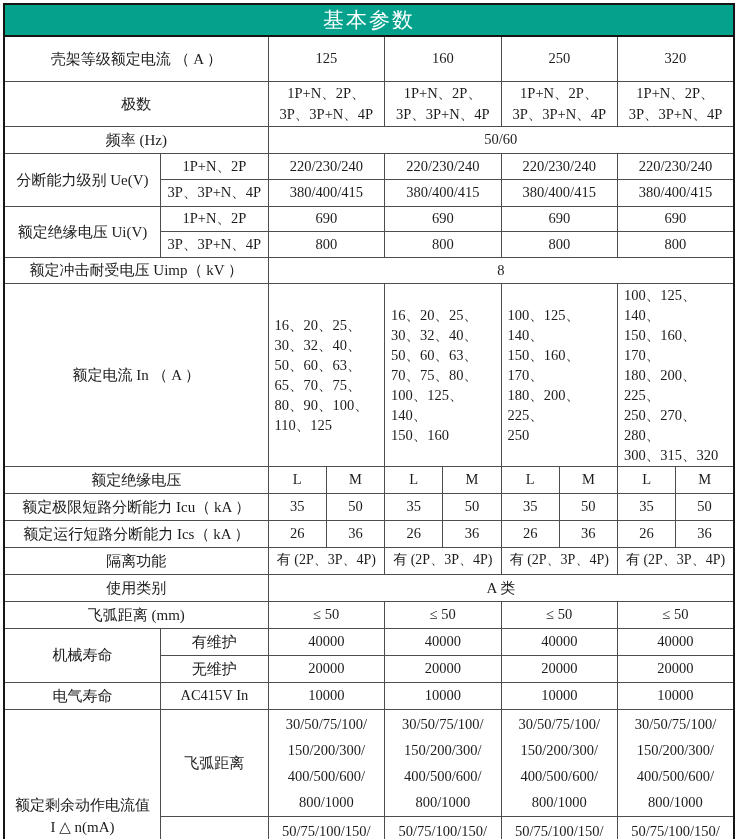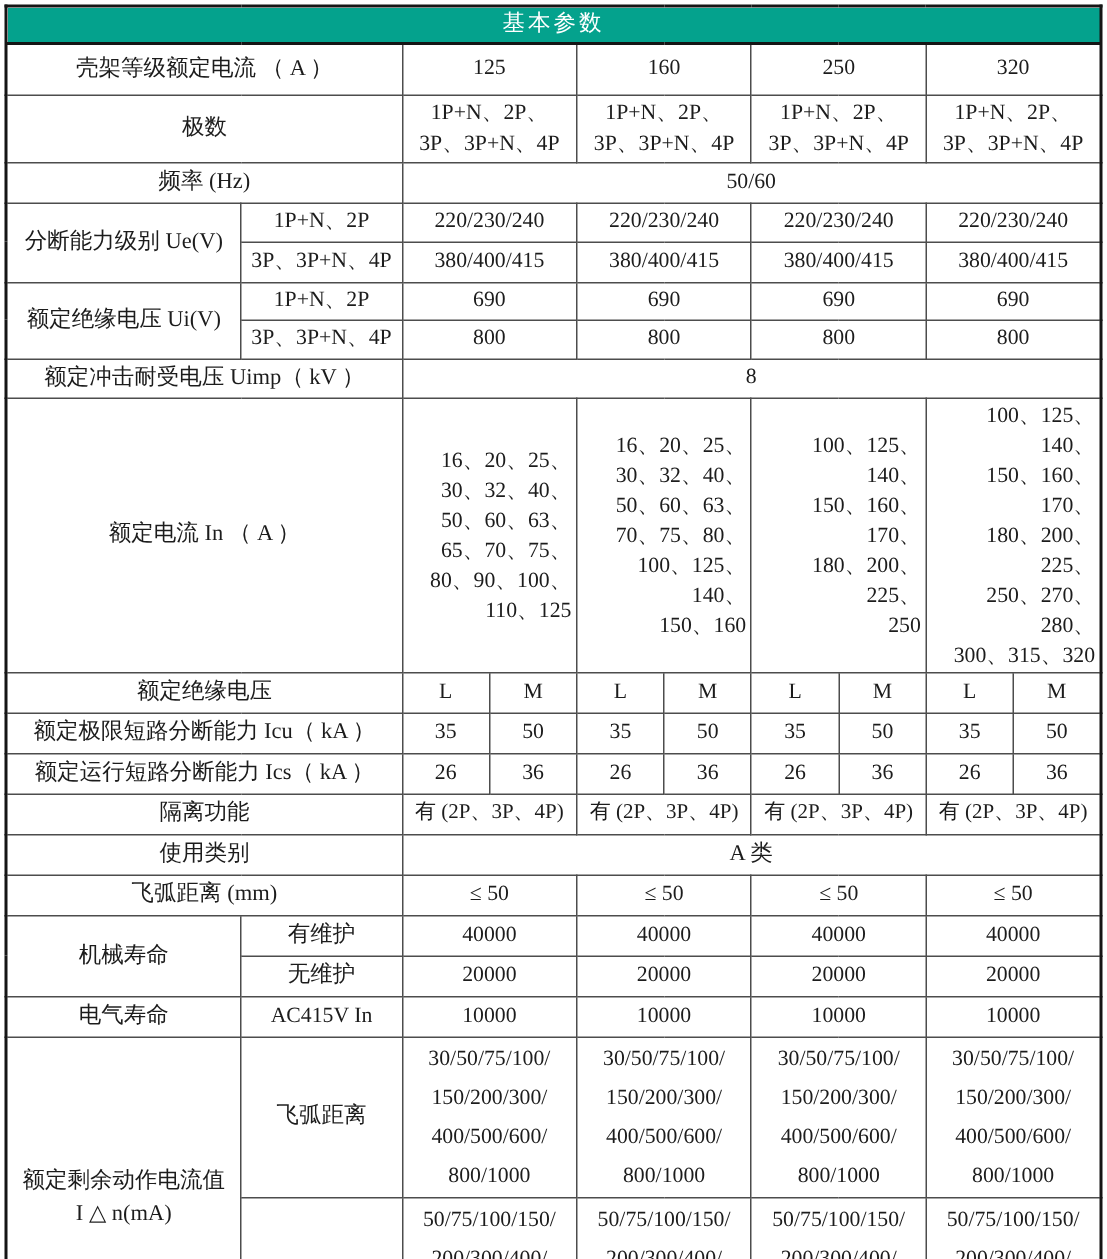--- a/index.html
+++ b/index.html
@@ -31,25 +31,25 @@
     vertical-align: middle;
     font-size: 15px;
     padding: 1px 3px;
     white-space: pre-line;
     line-height: 1.35;
     overflow: hidden;
   }
   td.title {
     background: var(--header_bg);
     color: var(--header_fg);
-    font-size: 15px;
+    font-size: 21px;
     letter-spacing: 2px;
     border-bottom: 2px solid var(--frame);
   }
-  td.lt { text-align: right; padding-left: 6px; line-height: 20px; }
+  td.lt { text-align: left; padding-left: 6px; line-height: 20px; }
   td.num { font-size: 14.5px; }
   td.tight { font-size: 14px; white-space: nowrap; padding: 1px 1px; }
   tr.poles-row td.num { line-height: 21px; }
   tr.residual td { line-height: 26px; }
 </style>
 </head>
 <body>
 
 <div class="page">
   <table class="spec">
@@ -64,21 +64,21 @@
         <col style="width:58px">
         <col style="width:58px">
         <col style="width:58px">
     </colgroup>
 
     <tbody>
         <tr style="height:25px">
       <td class="title" colspan="10">基本参数</td>
     </tr>
 
-    <tr style="height:34px">
+    <tr style="height:45px">
       <td colspan="2">壳架等级额定电流 （ A ）</td>
       <td colspan="2" class="num">125</td>
       <td colspan="2" class="num">160</td>
       <td colspan="2" class="num">250</td>
       <td colspan="2" class="num">320</td>
     </tr>
 
     <tr style="height:44px" class="poles-row">
       <td colspan="2">极数</td>
       <td colspan="2" class="num">1P+N、2P、

